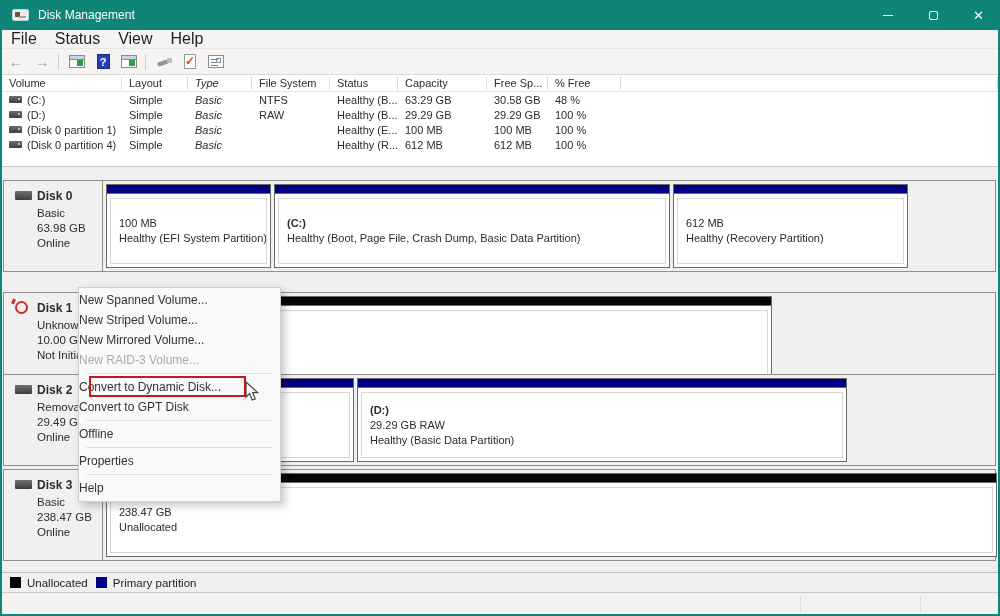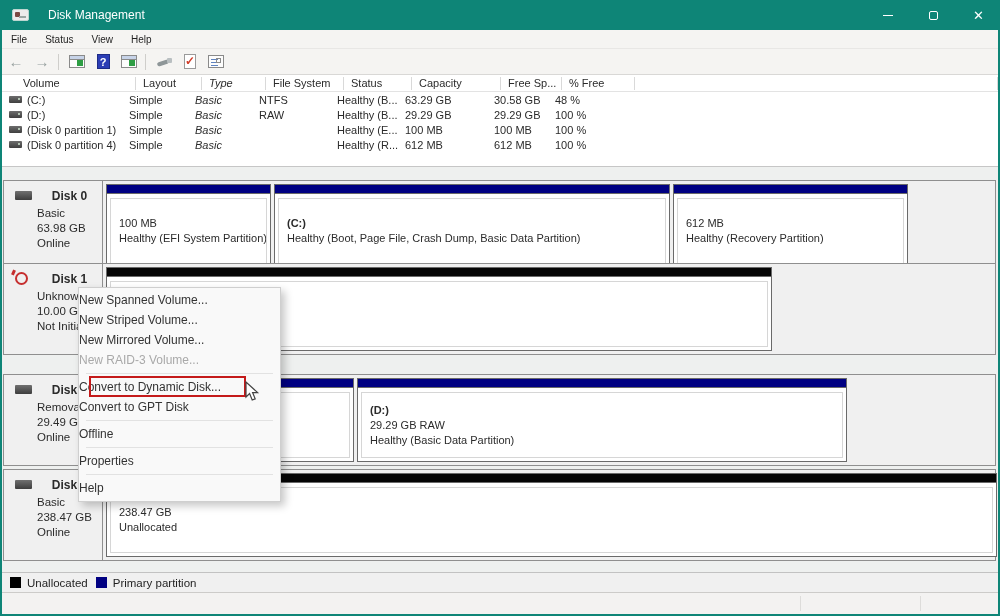--- a/index.html
+++ b/index.html
@@ -7,60 +7,60 @@
   body { font-family:"Liberation Sans", sans-serif; }
   .window {
     position:relative; width:1000px; height:616px;
     border:2px solid #0e8577; background:#f0f0f0; overflow:hidden;
   }
   
   .titlebar { position:absolute; left:-2px; top:-2px; width:1000px; height:30px; background:#0e8577; display:flex; align-items:center; }
   .title-icon { position:relative; width:17px; height:12px; margin-left:12px; background:#ececec; border-radius:2px; border:1px solid #bcd6d0; }
   .title-icon::before { content:""; position:absolute; left:2px; top:2px; width:5px; height:5px; background:#7a4a43; border-radius:1px; }
   .title-icon::after { content:""; position:absolute; right:2px; bottom:2px; width:7px; height:2px; background:#9aa7a4; }
-  .title-text { color:#ffffff; font-size:12px; margin-left:19px; }
+  .title-text { color:#ffffff; font-size:12px; margin-left:9px; }
   .win-btn { position:absolute; top:0; height:30px; width:42px; display:flex; align-items:center; justify-content:center; }
   .win-btn.min { left:867px; } .win-btn.max { left:912px; } .win-btn.close { left:957px; width:43px; }
   .glyph-min { width:10px; height:1px; background:#fff; display:block; }
   .glyph-max { width:9px; height:9px; border:1px solid #fff; border-radius:2px; display:block; }
   .glyph-close { color:#fff; font-size:13px; line-height:13px; }
   
   .menubar { position:absolute; left:0; top:28px; width:996px; height:19px; background:#f5f4f2; display:flex; align-items:center; border-bottom:1px solid #e8e7e5; }
-  .menubar .mitem { font-size:10px; color:#1f1f1f; padding:0 9px; height:100%; display:flex; align-items:center; }
+  .menubar .mitem { font-size:16px; color:#1f1f1f; padding:0 9px; height:100%; display:flex; align-items:center; }
   
   .toolbar { position:absolute; left:0; top:47px; width:996px; height:26px; background:#f5f4f2; display:flex; align-items:center; border-bottom:1px solid #d9d8d6; }
   .tico { width:24px; height:20px; display:inline-flex; align-items:center; justify-content:center; margin-left:2px; }
   .tsep { width:1px; height:16px; background:#cfcecb; margin:0 4px; }
   .arrow { font-size:15px; font-weight:bold; color:#97a09f; line-height:15px; }
   .winico { position:relative; width:16px; height:13px; background:#fdfdfd; border:1px solid #8a8a8a; }
   .winico::before { content:""; position:absolute; left:0; top:0; right:0; height:3px; background:#c7d3e8; border-bottom:1px solid #8a8a8a; }
   .winico .grn { position:absolute; right:1px; bottom:1px; width:6px; height:6px; background:#2e9e44; }
   .helpico { width:13px; height:15px; background:#2b3db5; color:#fff; font-size:11px; font-weight:bold; display:flex; align-items:center; justify-content:center; border:1px solid #1d2b86; }
   .toolico { position:relative; width:16px; height:14px; }
   .toolico::before { content:""; position:absolute; left:1px; top:6px; width:12px; height:4px; background:#8e9698; border-radius:2px; transform:rotate(-18deg); }
   .toolico::after { content:""; position:absolute; right:0; top:3px; width:5px; height:5px; background:#b9bfc1; border-radius:1px; }
   .checkdoc { position:relative; width:12px; height:15px; background:#fff; border:1px solid #9a9a9a; color:#d23c28; font-size:12px; font-weight:bold; line-height:13px; text-align:center; }
   .propico { position:relative; width:16px; height:13px; background:#fdfdfd; border:1px solid #8a8a8a; }
   .propico::before { content:""; position:absolute; left:2px; top:3px; width:7px; height:1px; background:#5f83c0; box-shadow:0 3px 0 #5f83c0, 0 6px 0 #5f83c0; }
   .propico::after { content:""; position:absolute; right:2px; top:2px; width:3px; height:3px; border:1px solid #8a8a8a; }
   
   .vtable { position:absolute; left:0; top:73px; width:996px; height:91px; background:#ffffff; font-size:11px; color:#2b2b2b; }
-  .vhead { display:flex; height:17px; align-items:center; border-bottom:1px solid #e3e3e3;padding-left:14px; }
+  .vhead { display:flex; height:17px; align-items:center; border-bottom:1px solid #e3e3e3; }
   .vhead .hc { padding-left:7px; border-right:1px solid #d9d9d9; height:13px; line-height:13px; }
   .vrow { display:flex; height:15px; align-items:center; }
   .vrow .c { padding-left:7px; white-space:nowrap; overflow:hidden; }
   .w-vol{width:120px;} .w-lay{width:66px;} .w-typ{width:64px;font-style:italic;} .w-fs{width:78px;} .w-st{width:68px;} .w-cap{width:89px;} .w-fre{width:61px;} .w-pct{width:73px;} .w-fill{flex:1;}
   .volcell { display:flex; align-items:center; gap:5px; }
   .vicon { width:13px; height:7px; background:linear-gradient(#6d6d6d,#3f3f3f); border-radius:1px; flex:0 0 auto; position:relative; }
   .vicon::after { content:""; position:absolute; right:2px; top:2px; width:2px; height:2px; background:#cfe6cf; border-radius:50%; }
   
   .graphic { position:absolute; left:0; top:164px; width:996px; height:406px; background:#eef0ef; border-top:1px solid #c6c6c6; }
   .diskrow { position:absolute; left:1px; width:993px; height:92px; border:1px solid #8f8f8f; background:#f0f0f0; }
   .dlabel { position:absolute; left:0; top:0; width:99px; height:100%; border-right:1px solid #8f8f8f; padding:8px 0 0 33px; font-size:11.5px; color:#2b2b2b; line-height:15px; overflow:hidden; white-space:nowrap; }
-  .dname { font-weight:bold; font-size:12px; margin-bottom:2px;text-align:center; }
+  .dname { font-weight:bold; font-size:12px; margin-bottom:2px; }
   .dicon { position:absolute; left:11px; top:10px; width:17px; height:9px; background:linear-gradient(#707070,#3d3d3d); border-radius:1px; }
   .dicon.err { background:none; width:13px; height:13px; top:8px; border:2.5px solid #c62f2f; border-radius:50%; }
   .dicon.err::before { content:""; position:absolute; left:-5px; top:-4px; width:3px; height:5px; background:#c62f2f; transform:rotate(25deg); }
   .pbox { position:absolute; background:#ffffff; border:1px solid #6a6a6a; height:84px; }
   .pbar { height:9px; border-bottom:1px solid #6a6a6a; }
   .pbar.navy { background:#000082; } .pbar.black { background:#050505; }
   .pbody { position:absolute; left:3px; right:3px; top:13px; bottom:3px; border:1px solid #d6d6d6; display:flex; flex-direction:column; justify-content:center; padding-left:8px; font-size:11px; color:#2b2b2b; line-height:15px; overflow:hidden; white-space:nowrap; }
   .plabel { font-weight:bold; }
   .plabel:empty { display:none; }
   .pline:empty { display:none; }
@@ -230,21 +230,21 @@
       <div class="pbox" style="left:669px; top:3px; width:235px;">
         <div class="pbar navy"></div>
         <div class="pbody">
 
           <div class="pline">612 MB</div>
           <div class="pline">Healthy (Recovery Partition)</div>
         </div>
       </div>
     </div>
 
-    <div class="diskrow" style="top:96px;">
+    <div class="diskrow" style="top:125px;">
       <div class="dlabel">
         <span class="dicon err"></span>
         <div class="dname">Disk 1</div>
         <div>Unknown</div>
         <div>10.00 GB</div>
         <div>Not Initialized</div>
       </div>
       <div class="pbox" style="left:102px; top:3px; width:666px;">
         <div class="pbar black"></div>
         <div class="pbody">

